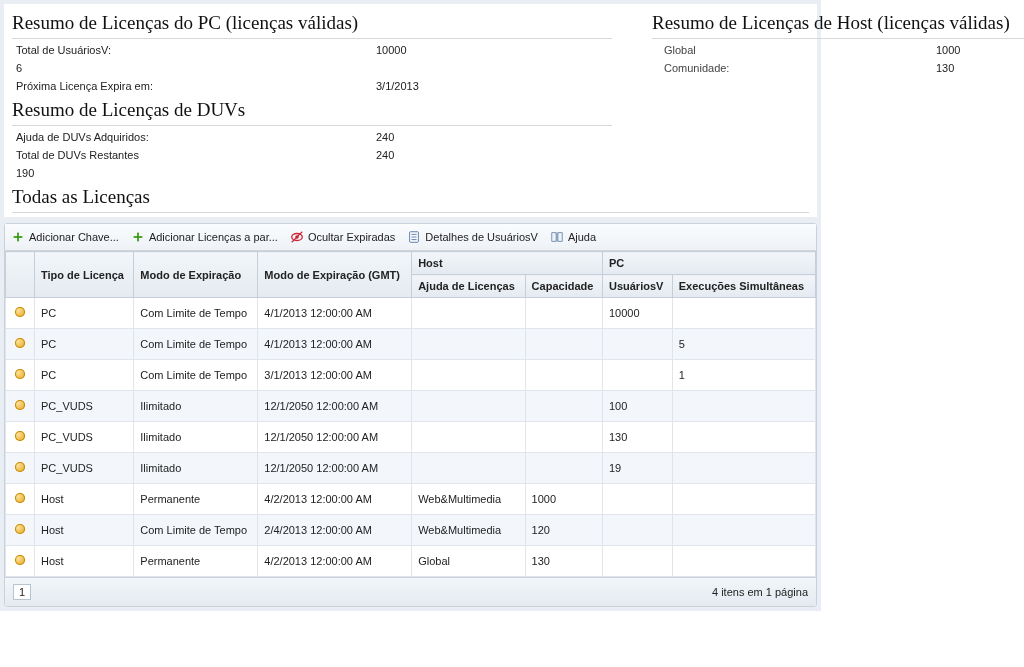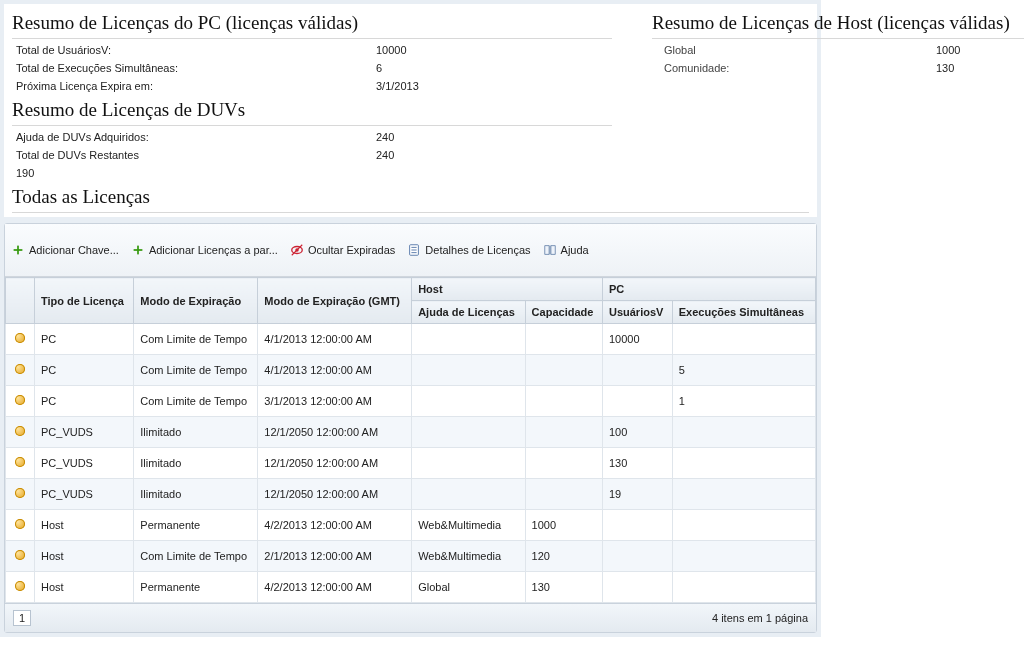--- a/index.html
+++ b/index.html
@@ -52,21 +52,21 @@
     margin-top: 6px;
     background: #fff;
     border: 1px solid #c9d2dc;
     border-radius: 3px;
     padding: 0;
   }
   .toolbar {
     display: flex;
     align-items: center;
     gap: 12px;
-    padding: 19px 6px;
+    padding: 6px 6px;
     border-bottom: 1px solid #d0d6dd;
     background: linear-gradient(#fafcfe,#eef2f6);
     font-size: 11px;
   }
   .tb-btn {
     display: inline-flex;
     align-items: center;
     gap: 4px;
     cursor: pointer;
     color: #222;
@@ -120,21 +120,20 @@
 <div class="outer">
   <div class="top-area">
     <div class="summary-grid">
       <div class="summary-left">
         <div class="section-title">Resumo de Licenças do PC (licenças válidas)</div>
         <div class="kv-row">
           <div class="k">Total de UsuáriosV:</div>
           <div class="v">10000</div>
         </div>
         <div class="kv-row">
-          <div class="k">Total de Execuções Simultâneas:</div>
           <div class="v">6</div>
         </div>
         <div class="kv-row">
           <div class="k">Próxima Licença Expira em:</div>
           <div class="v">3/1/2013</div>
         </div>
 
         <div class="section-title">Resumo de Licenças de DUVs</div>
         <div class="kv-row">
           <div class="k">Ajuda de DUVs Adquiridos:</div>
@@ -189,21 +188,21 @@
           </svg>
         <span>Ocultar Expiradas</span>
       </span>
       <span class="tb-btn">
         <svg viewBox="0 0 16 16">
             <rect x="3" y="2" width="10" height="12" rx="1" fill="#fff" stroke="#4a6fa3"></rect>
             <line x1="5" y1="5" x2="11" y2="5" stroke="#4a6fa3"></line>
             <line x1="5" y1="8" x2="11" y2="8" stroke="#4a6fa3"></line>
             <line x1="5" y1="11" x2="11" y2="11" stroke="#4a6fa3"></line>
           </svg>
-        <span>Detalhes de Licenças</span>
+        <span>Detalhes de UsuáriosV</span>
       </span>
       <span class="tb-btn">
         <svg viewBox="0 0 16 16">
             <path d="M2 3h5v10H2z M9 3h5v10H9z" fill="#eef3fa" stroke="#6b87ad"></path>
             <line x1="8" y1="3" x2="8" y2="13" stroke="#6b87ad"></line>
           </svg>
         <span>Ajuda</span>
       </span>
     </div>
 
@@ -292,21 +291,21 @@
             <td>4/2/2013 12:00:00 AM</td>
             <td>Web&amp;Multimedia</td>
             <td>1000</td>
             <td></td>
             <td></td>
           </tr>
           <tr class="alt">
             <td class="iconcell"><span class="rowicon"><span class="ball"></span></span></td>
             <td>Host</td>
             <td>Com Limite de Tempo</td>
-            <td>2/1/2013 12:00:00 AM</td>
+            <td>2/4/2013 12:00:00 AM</td>
             <td>Web&amp;Multimedia</td>
             <td>120</td>
             <td></td>
             <td></td>
           </tr>
           <tr>
             <td class="iconcell"><span class="rowicon"><span class="ball"></span></span></td>
             <td>Host</td>
             <td>Permanente</td>
             <td>4/2/2013 12:00:00 AM</td>

